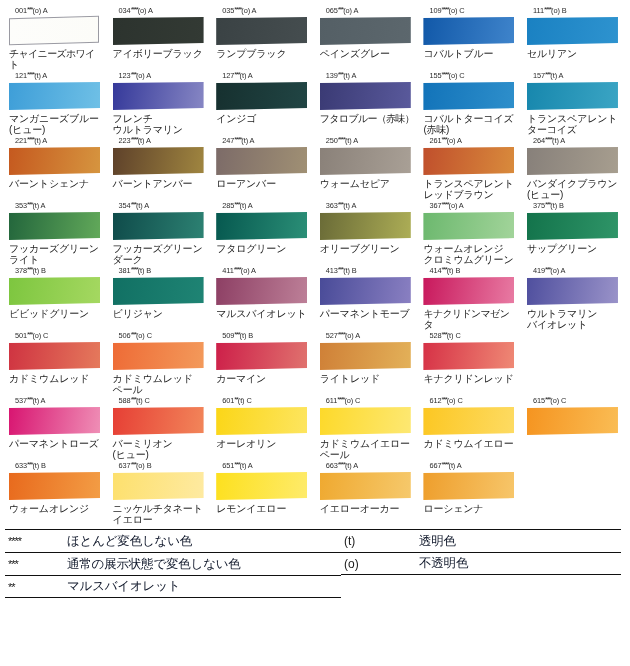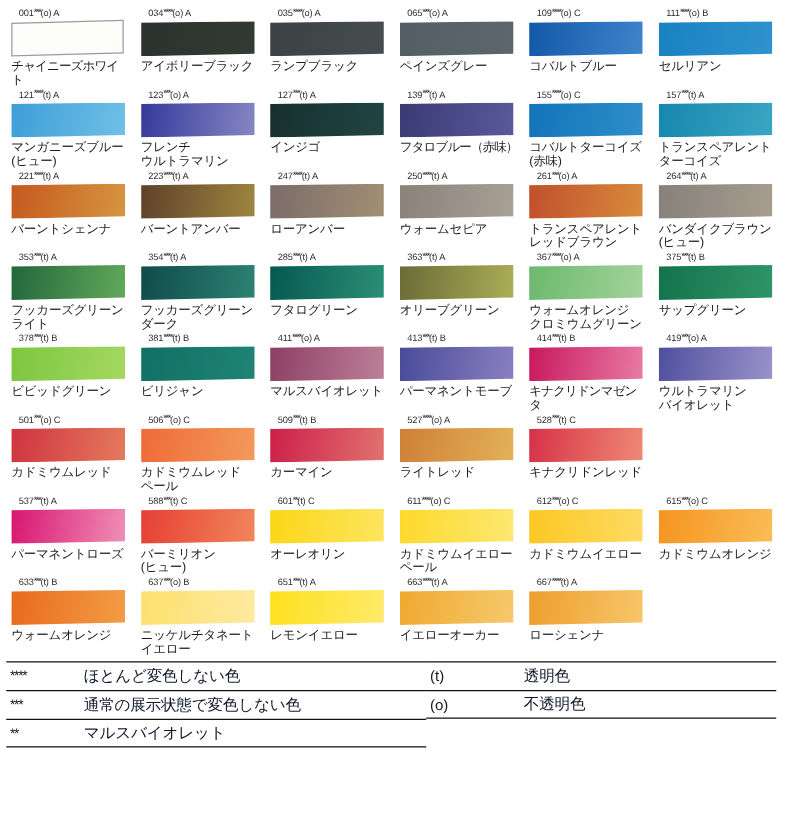--- a/index.html
+++ b/index.html
@@ -411,21 +411,20 @@
         <div class="swatch-wrap">
           <div class="swatch" style="background: linear-gradient(100deg, rgb(252, 199, 34) 0%, rgb(253, 219, 99) 100%);"></div>
         </div>
         <div class="name">カドミウムイエロー</div>
       </div>
       <div class="cell">
         <div class="code"><span>615</span><span class="stars">***</span><span>(o) C</span></div>
         <div class="swatch-wrap">
           <div class="swatch" style="background: linear-gradient(100deg, rgb(245, 148, 32) 0%, rgb(250, 189, 85) 100%);"></div>
         </div>
-        <div class="name">カドミウムオレンジ</div>
       </div>
     </div>
     <div class="row">
       <div class="cell">
         <div class="code"><span>633</span><span class="stars">***</span><span>(t) B</span></div>
         <div class="swatch-wrap">
           <div class="swatch" style="background: linear-gradient(100deg, rgb(232, 106, 29) 0%, rgb(243, 157, 69) 100%);"></div>
         </div>
         <div class="name">ウォームオレンジ</div>
       </div>

